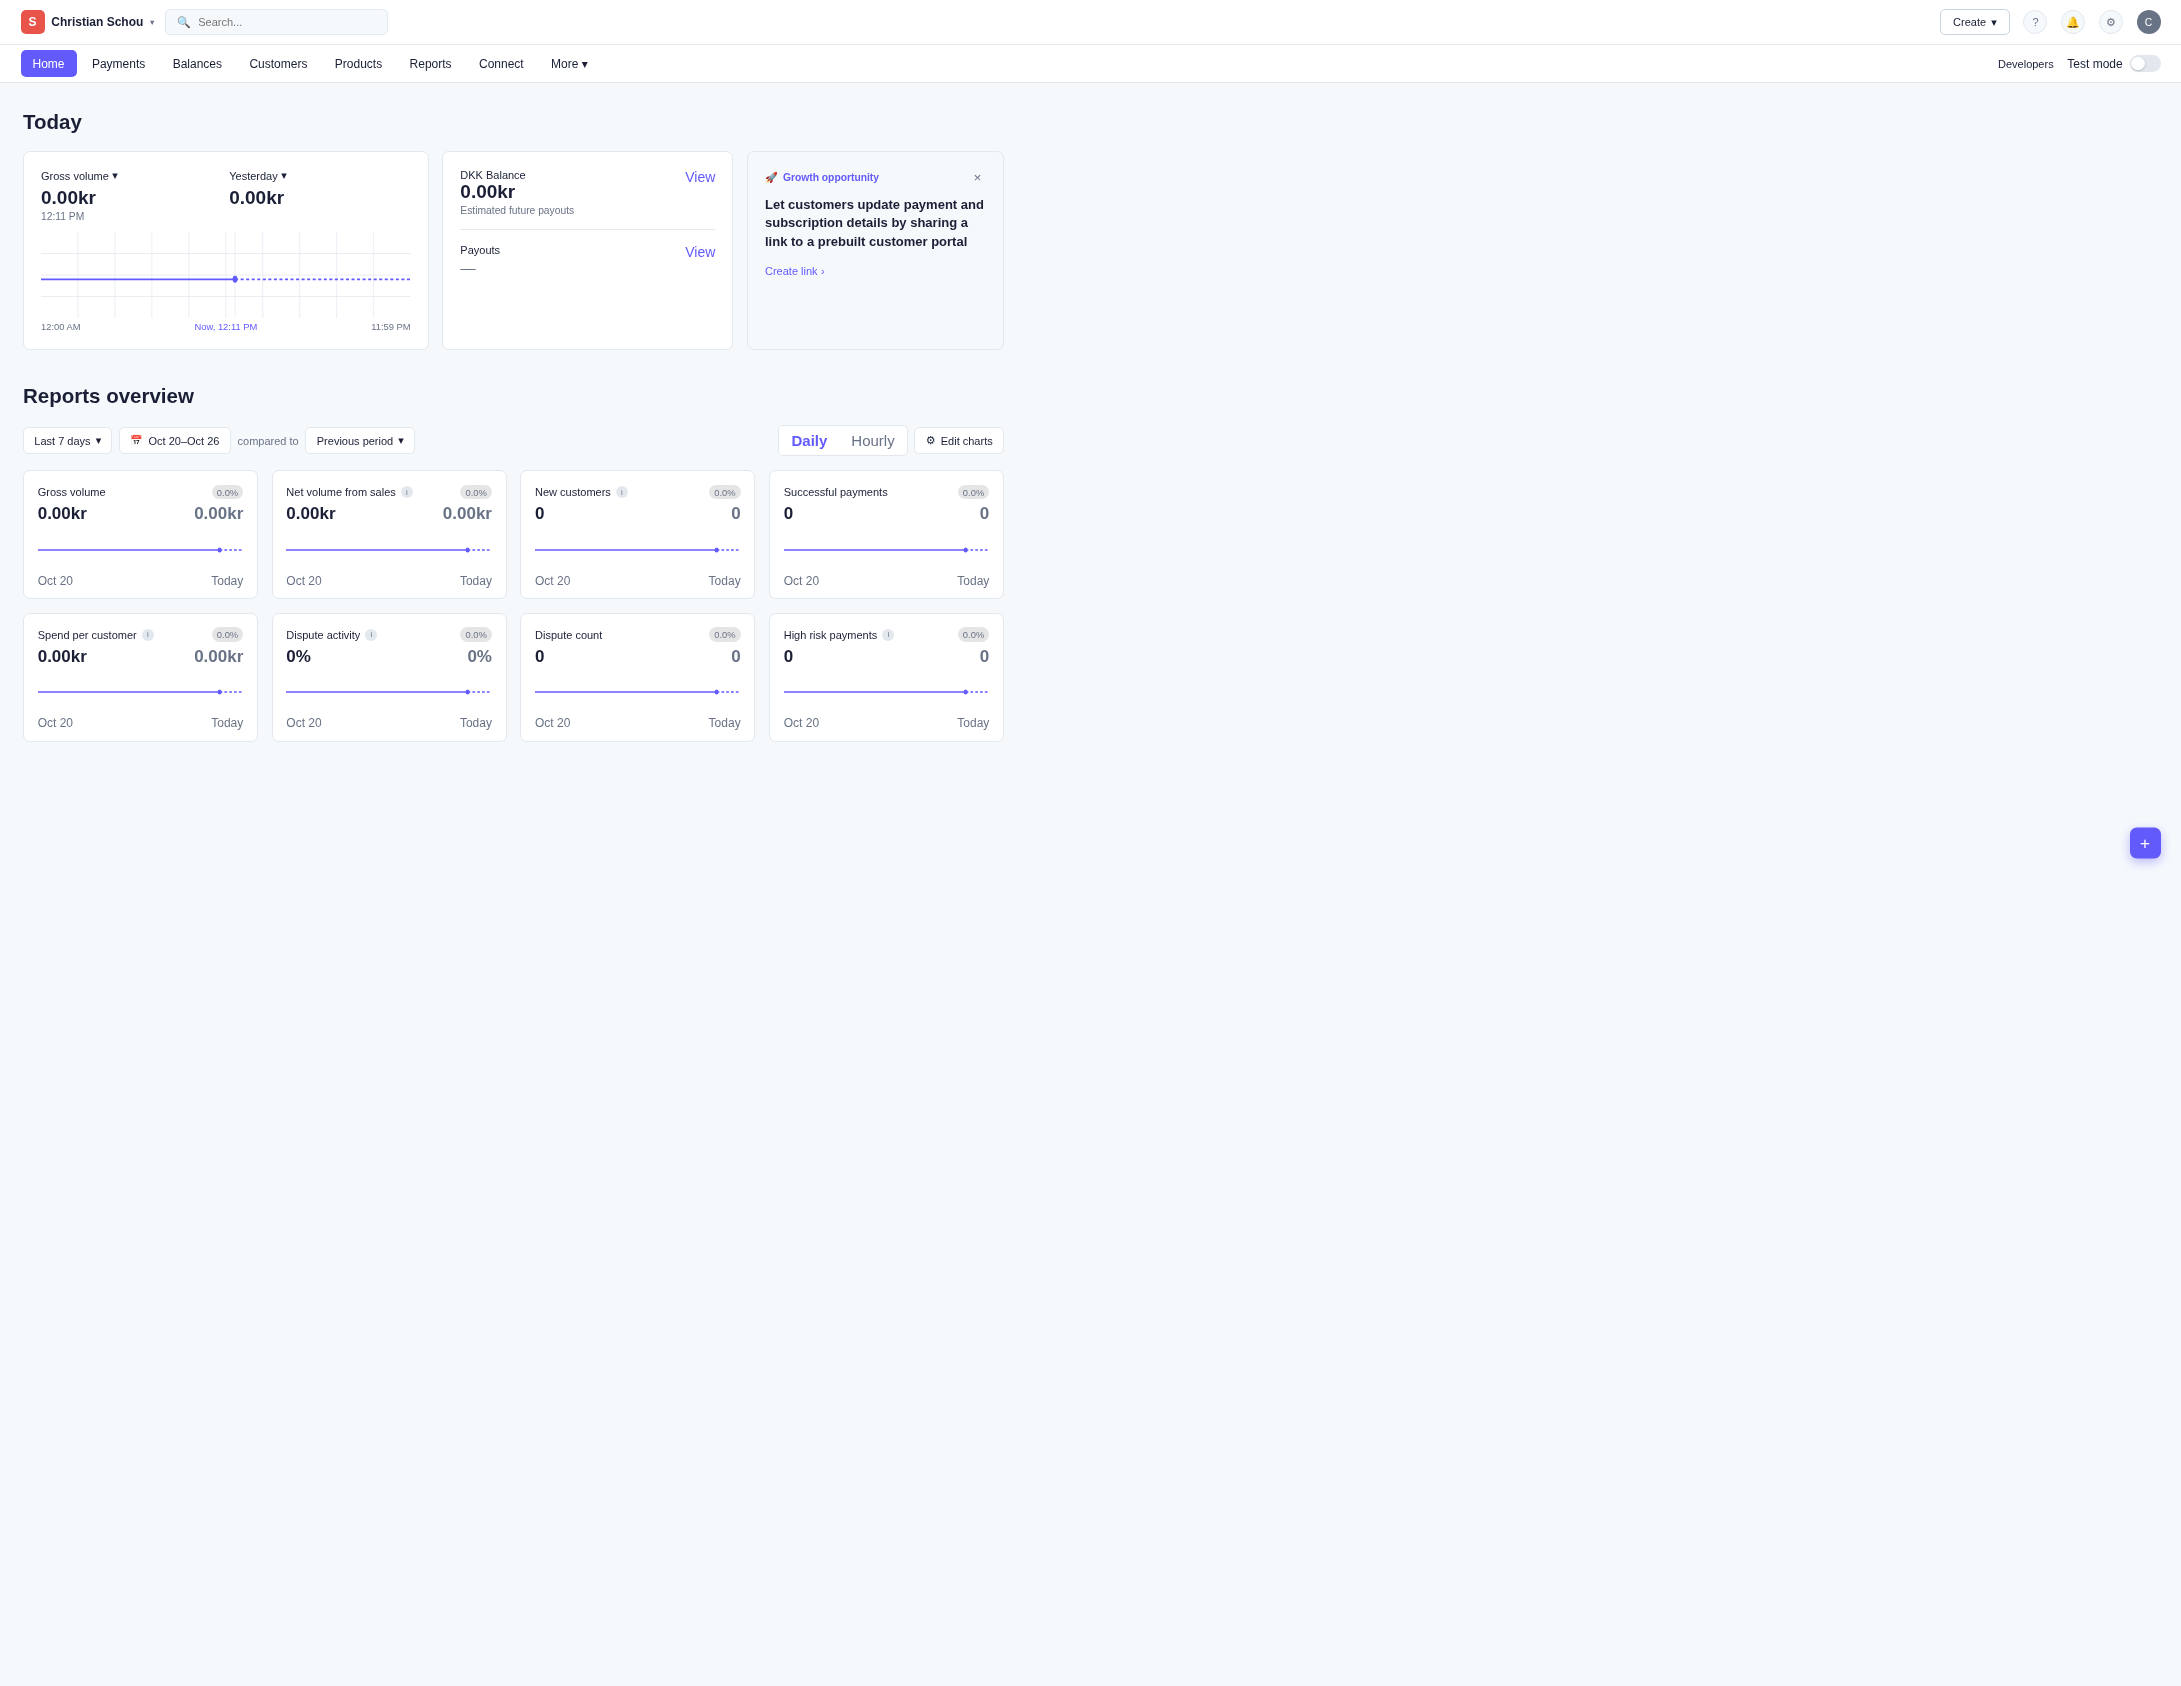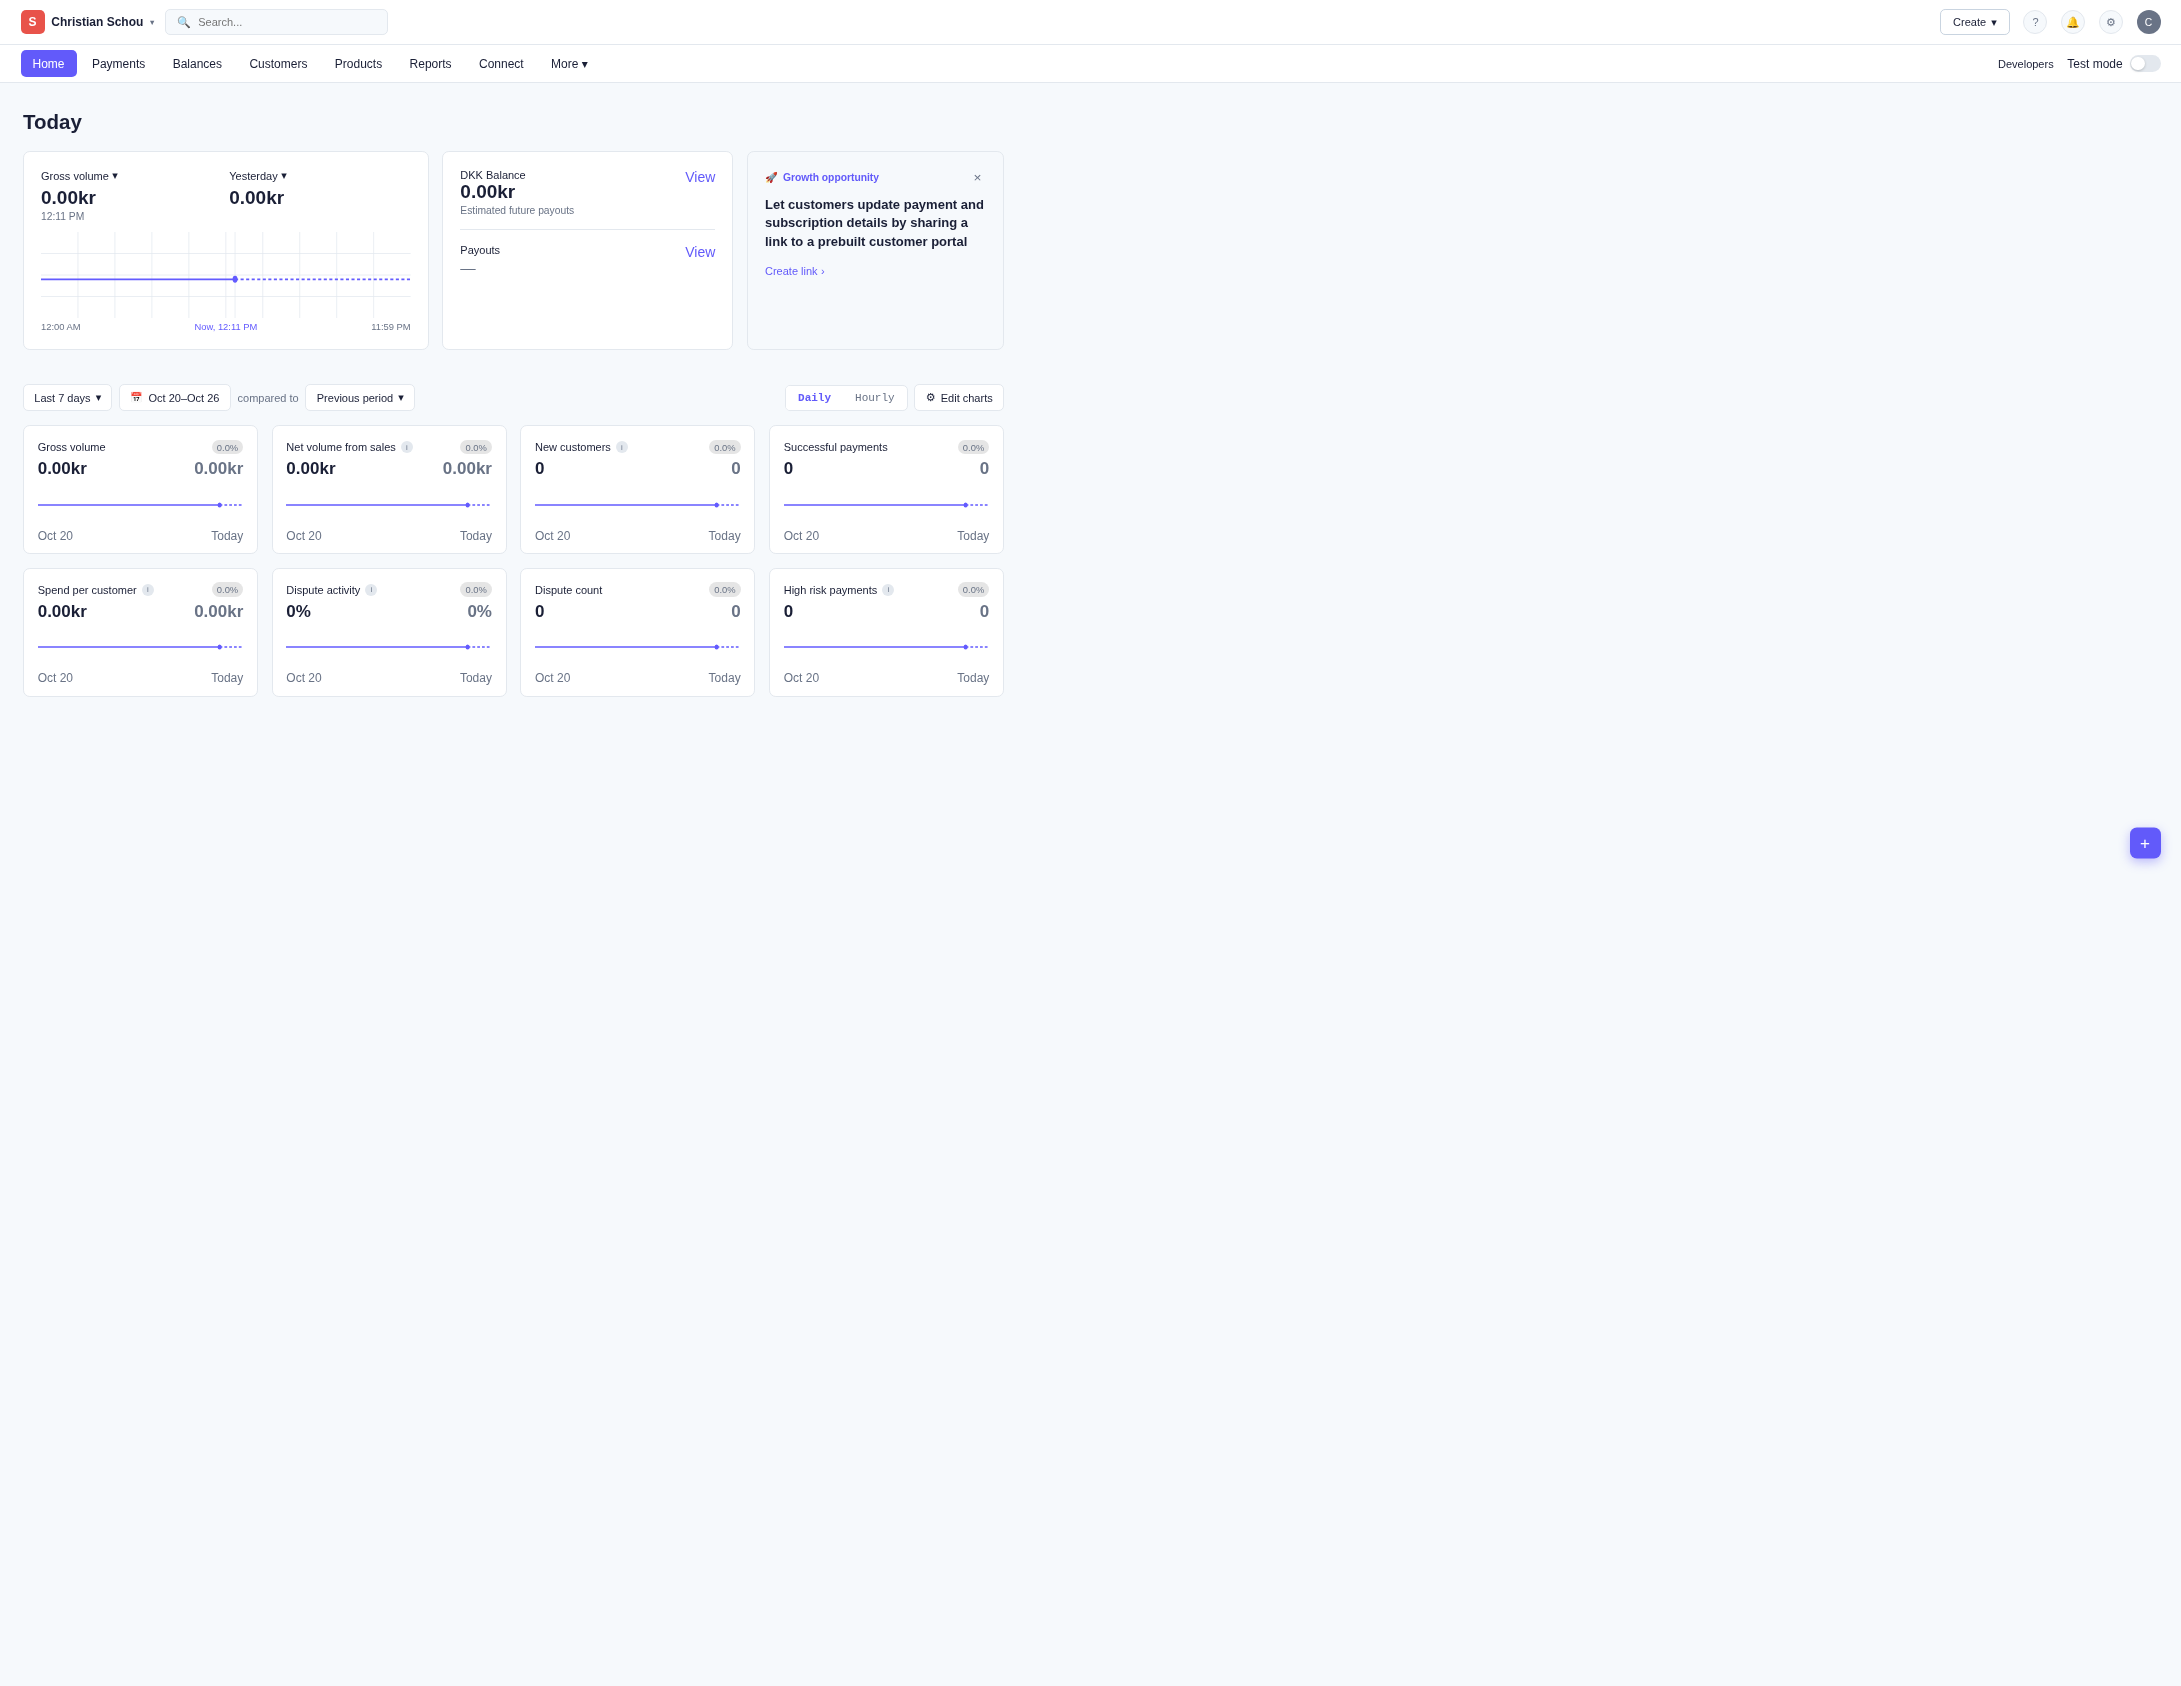--- a/index.html
+++ b/index.html
@@ -72,21 +72,21 @@
     .create-link-btn { display: flex; align-items: center; gap: 3.4px; color: #625afa; font-size: 11px; font-weight: 500; cursor: pointer; }
 
     
     .reports-header { display: flex; align-items: center; justify-content: space-between; margin-bottom: 13.7px; }
     .reports-filters { display: flex; align-items: center; gap: 6.8px; }
     .filter-btn { display: flex; align-items: center; gap: 5.1px; background: #fff; border: 0.9px solid #e3e8ee; border-radius: 5.1px; padding: 6px 10.3px; font-size: 11px; color: #1a1f36; cursor: pointer; }
     .filter-btn .cal-icon { font-size: 10.3px; color: #697386; }
     .compared-text { font-size: 11px; color: #697386; }
     .reports-actions { display: flex; align-items: center; gap: 6.8px; }
     .toggle-group { display: flex; background: #fff; border: 0.9px solid #e3e8ee; border-radius: 5.1px; overflow: hidden; }
-    .toggle-btn { padding: 6px 12px; font-size: 11px; cursor: pointer; color: #697386; border: none; background: transparent; font-family: Liberation Mono, monospace; }
+    .toggle-btn { padding: 6px 12px; font-size: 15px; cursor: pointer; color: #697386; border: none; background: transparent; }
     .toggle-btn.active { background: #fff; color: #625afa; font-weight: 600; }
     .edit-charts-btn { display: flex; align-items: center; gap: 5.1px; background: #fff; border: 0.9px solid #e3e8ee; border-radius: 5.1px; padding: 6px 10.3px; font-size: 11px; color: #1a1f36; cursor: pointer; }
 
     
     .metrics-grid { display: grid; grid-template-columns: repeat(4, 1fr); gap: 13.7px; }
     .metric-card { background: #fff; border: 0.9px solid #e3e8ee; border-radius: 6.8px; padding: 13.7px 13.7px 10.3px; }
     .metric-header { display: flex; align-items: center; justify-content: space-between; margin-bottom: 5.1px; }
     .metric-title { font-size: 11px; color: #1a1f36; display: flex; align-items: center; gap: 5.1px; font-weight: 500; }
     .metric-badge { background: #e5e5e5; color: #697386; font-size: 9.4px; padding: 1.7px 5.1px; border-radius: 8.6px; font-weight: 500; }
     .metric-values { display: flex; justify-content: space-between; align-items: baseline; margin-bottom: 8.6px; }
@@ -268,20 +268,21 @@
       </div>
       <div class="growth-text">Let customers update payment and subscription details by sharing a link to a prebuilt customer portal</div>
       <div class="create-link-btn">
         <span>Create link</span>
         <span>›</span>
       </div>
     </div>
 
   </div>
 
+  <h2 class="section-title">Reports overview</h2>
 
   <div class="reports-header">
     <div class="reports-filters">
       <button class="filter-btn">
         <span>Last 7 days</span>
         <span>▾</span>
       </button>
       <button class="filter-btn">
         <span class="cal-icon">📅</span>
         <span>Oct 20–Oct 26</span>

